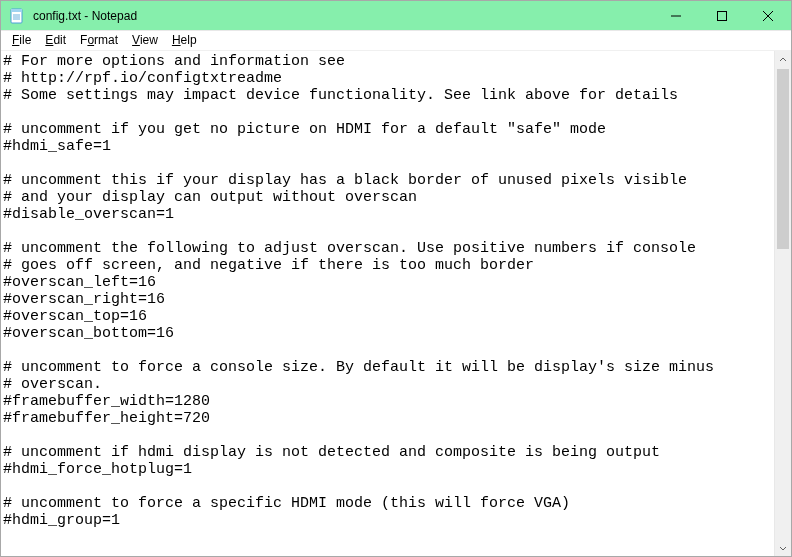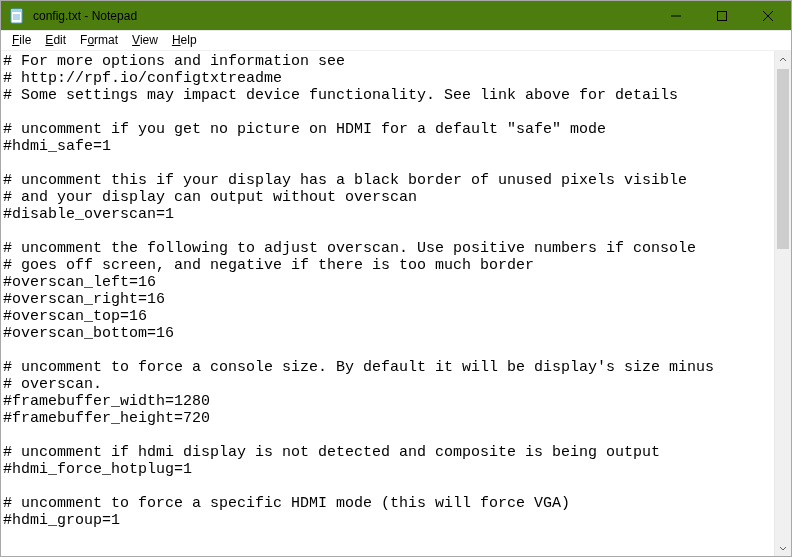--- a/index.html
+++ b/index.html
@@ -10,21 +10,21 @@
     font-family: "Segoe UI", Tahoma, sans-serif;
     font-size: 12px;
     background: #fff;
     overflow: hidden;
     border: 1px solid #a8a8a8;
   }
   .titlebar {
     height: 30px;
     display: flex;
     align-items: center;
-    background: #4d7c0f;
+    background: #86efac;
     border-bottom: 1px solid #e8e8e8;
   }
   .titlebar-icon {
     width: 16px; height: 16px;
     margin: 0 6px 0 8px;
     display: inline-flex;
     align-items: center; justify-content: center;
   }
   .titlebar-title {
     flex: 1;

